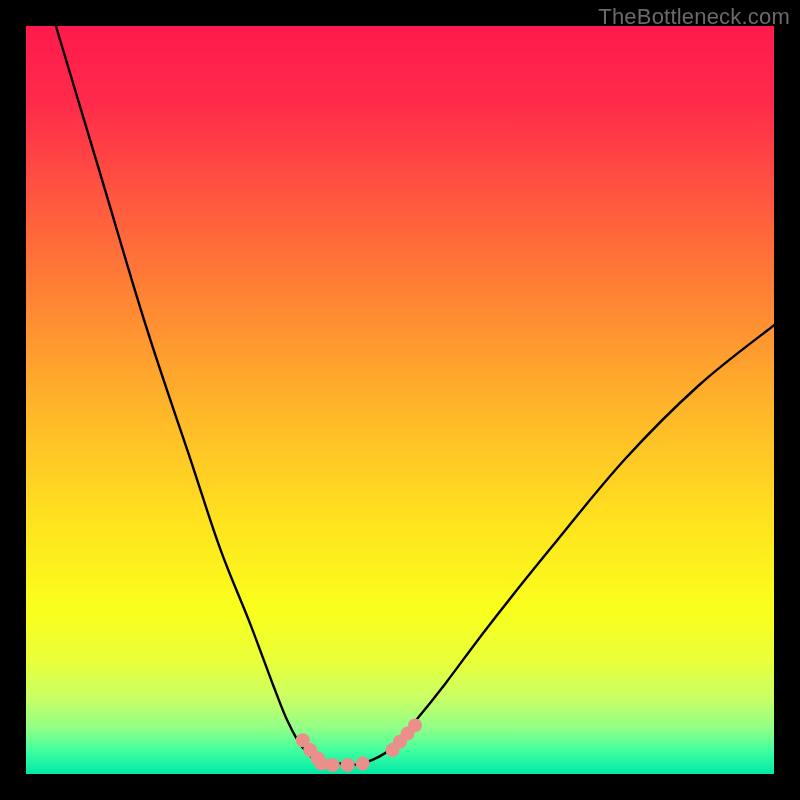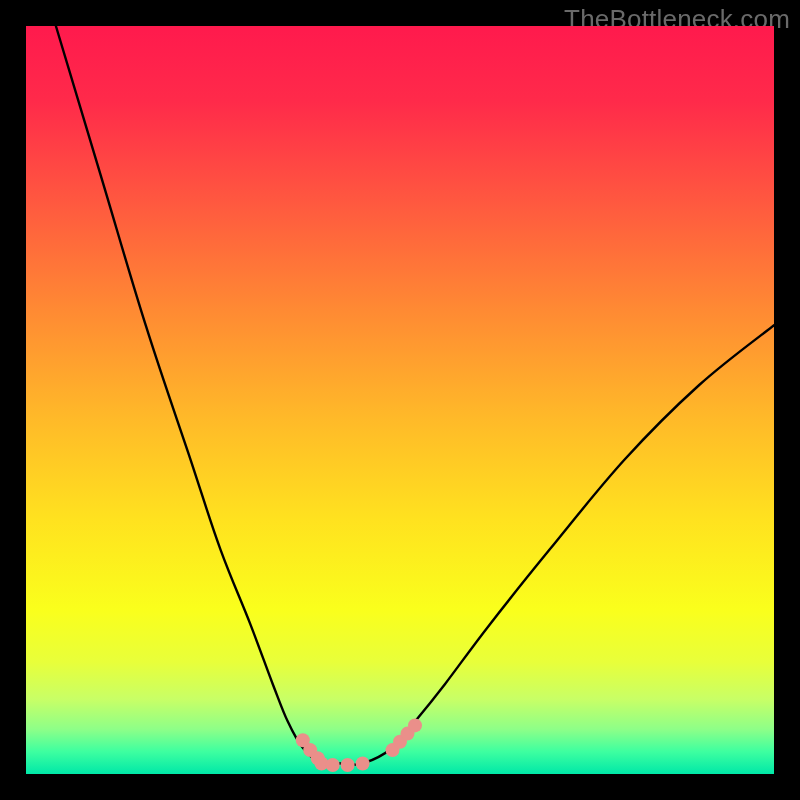--- a/index.html
+++ b/index.html
@@ -38,21 +38,21 @@
       #c8ff66 90%,
       #8eff88 94%,
       #3effa0 97%,
       #00e8a8 100%);
   }
   .watermark {
     position: absolute;
     top: 4px;
     right: 10px;
     color: #6a6a6a;
-    font-size: 26px;
+    font-size: 22px;
     letter-spacing: 0.2px;
     user-select: none;
   }
   svg.curve {
     position: absolute;
     left: 0;
     top: 0;
     width: 748px;
     height: 748px;
     overflow: visible;

